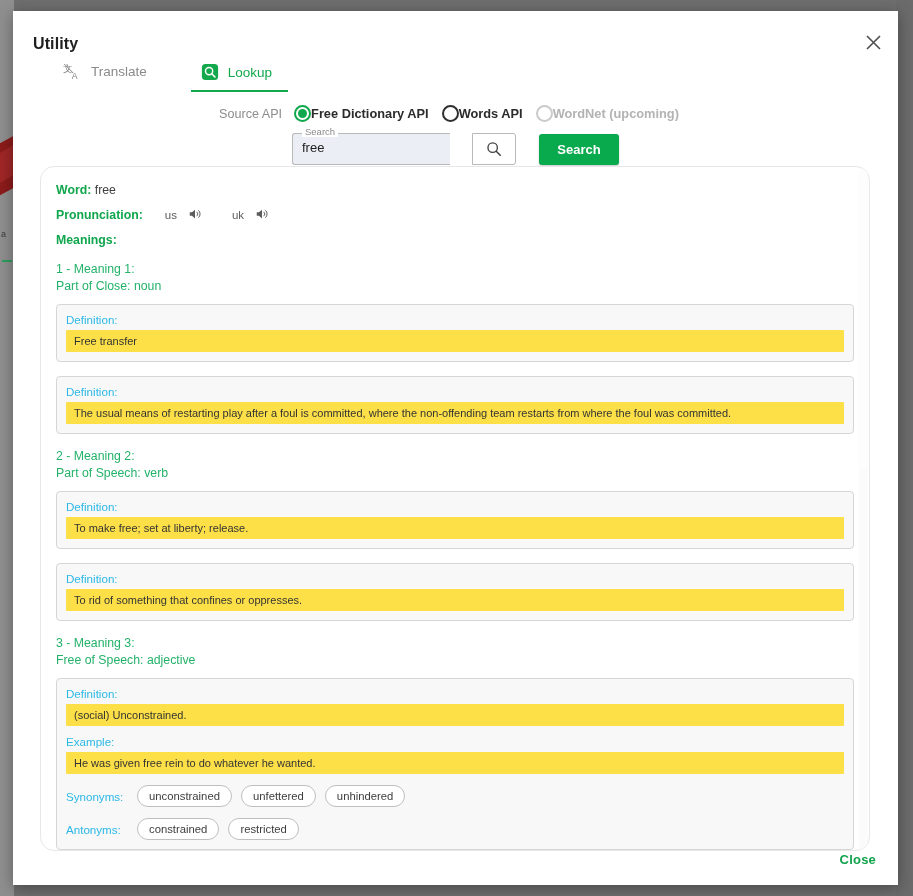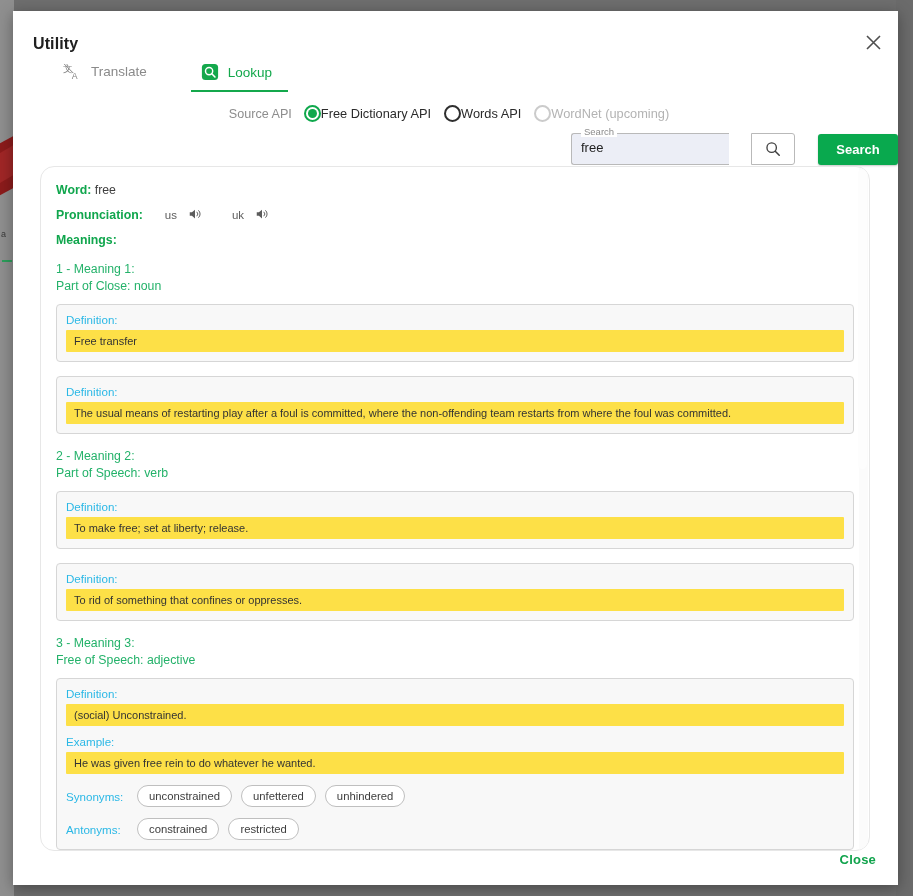--- a/index.html
+++ b/index.html
@@ -145,20 +145,21 @@
     font-size: 12.6px;
   }
   .radio-opt {
     display: flex;
     align-items: center;
     gap: 0;
     margin-right: 13px;
     cursor: pointer;
     color: #2b2b2b;
     font-size: 12.8px;
+    font-weight: bold;
   }
   .radio-opt.disabled { color: #b3b3b3; cursor: default; }
   .radio {
     width: 17px; height: 17px;
     border-radius: 50%;
     border: 2px solid #2f2f2f;
     box-sizing: border-box;
     position: relative;
     flex: 0 0 auto;
   }
@@ -174,21 +175,21 @@
   }
   .radio.dim { border-color: #cbcbcb; }
 
   
   #search-row {
     position: absolute;
     top: 122px;
     left: 0;
     width: 885px;
     display: flex;
-    justify-content: flex-end;
+    justify-content: center;
     align-items: flex-start;
     gap: 23px;
   }
   #search-field {
     position: relative;
     width: 158px;
     height: 32px;
     border: 1px solid #b9b9b9;
     border-right: none;
     border-radius: 3px 0 0 3px;

